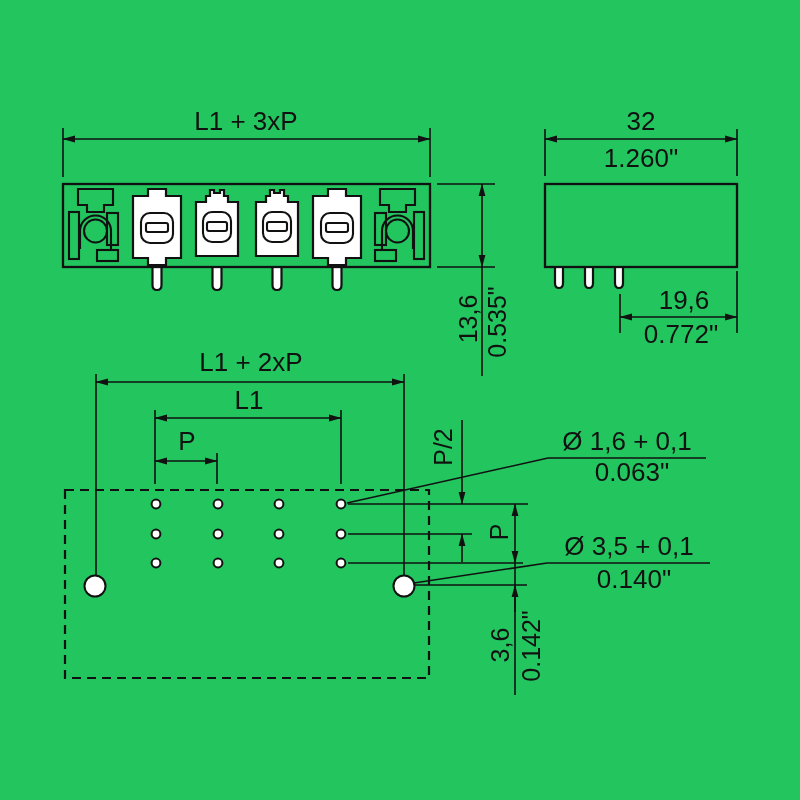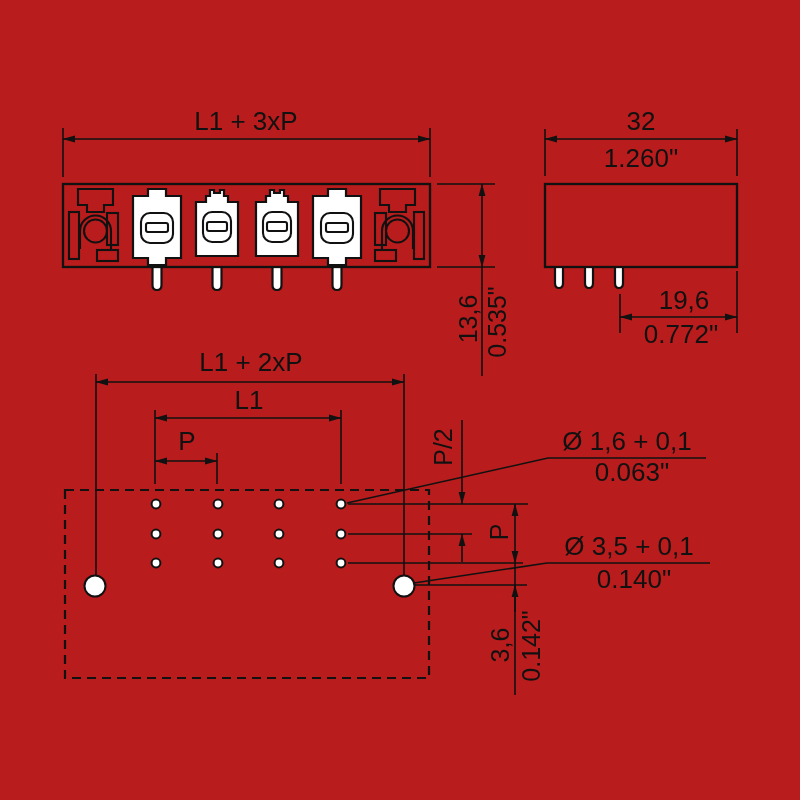--- a/index.html
+++ b/index.html
@@ -1,16 +1,16 @@
 <!DOCTYPE html>
 <html><head>
 <meta charset="utf-8">
 <style>
   html,body{margin:0;padding:0;background:#ffffff;}
-  .canvas{position:relative;width:800px;height:800px;background:#b91c1c;overflow:hidden;}
+  .canvas{position:relative;width:800px;height:800px;background:#22c55e;overflow:hidden;}
   svg{display:block;}
   .dimtext{font-family:"Liberation Sans",sans-serif;font-size:26px;fill:#111111;}
   .dimtext-sm{font-family:"Liberation Sans",sans-serif;font-size:25px;fill:#111111;}
   .obj{stroke:#111111;stroke-width:2.3;fill:none;}
   .objw{stroke:#111111;stroke-width:2.2;fill:#ffffff;}
   .inner{stroke:#111111;stroke-width:2.1;fill:none;}
   .dim{stroke:#111111;stroke-width:1.6;fill:none;}
   .leader{stroke:#111111;stroke-width:1.6;fill:none;}
   .dashed{stroke:#111111;stroke-width:2.2;fill:none;stroke-dasharray:9 6;}
   .hole{stroke:#111111;stroke-width:2;fill:#ffffff;}

